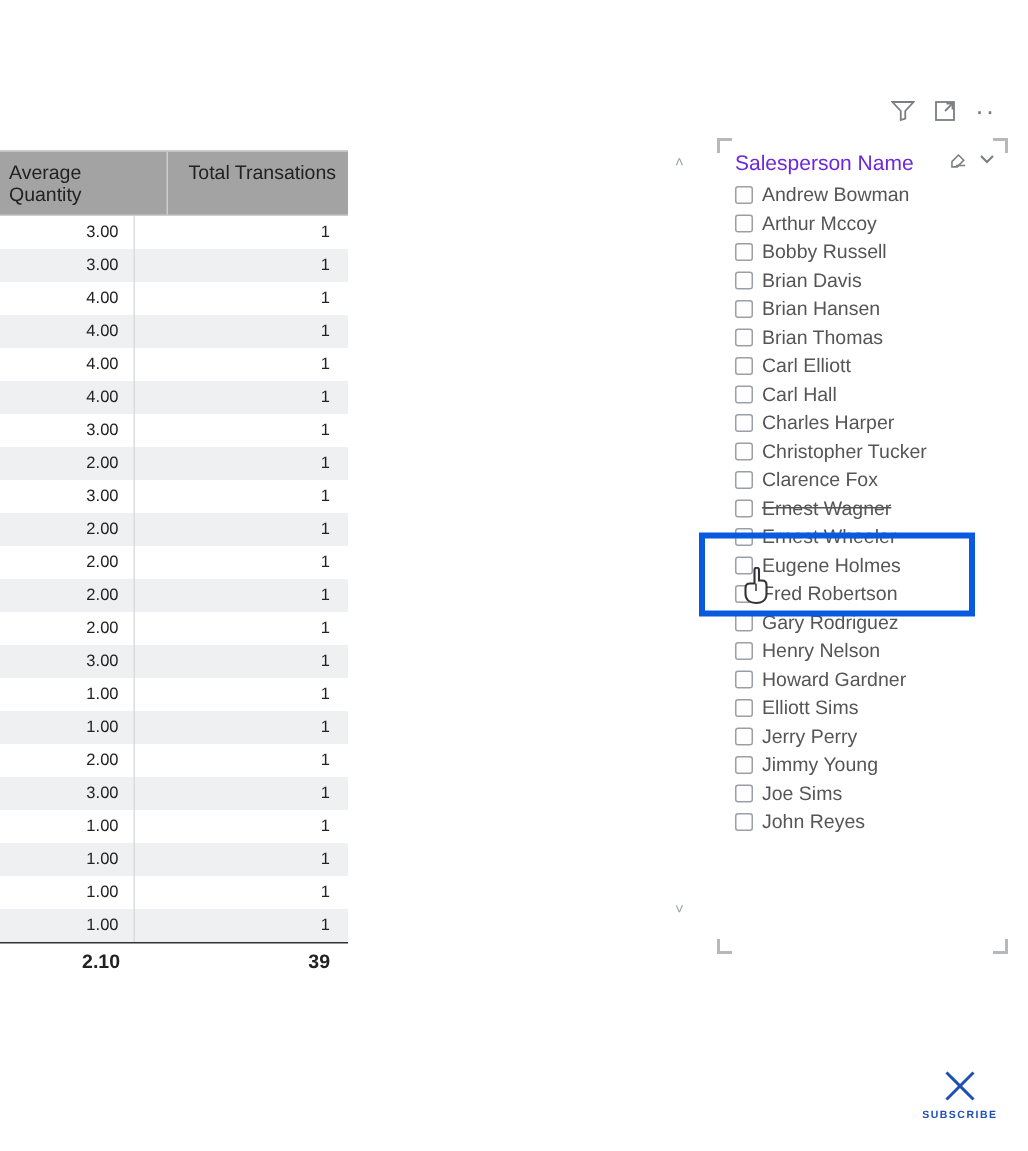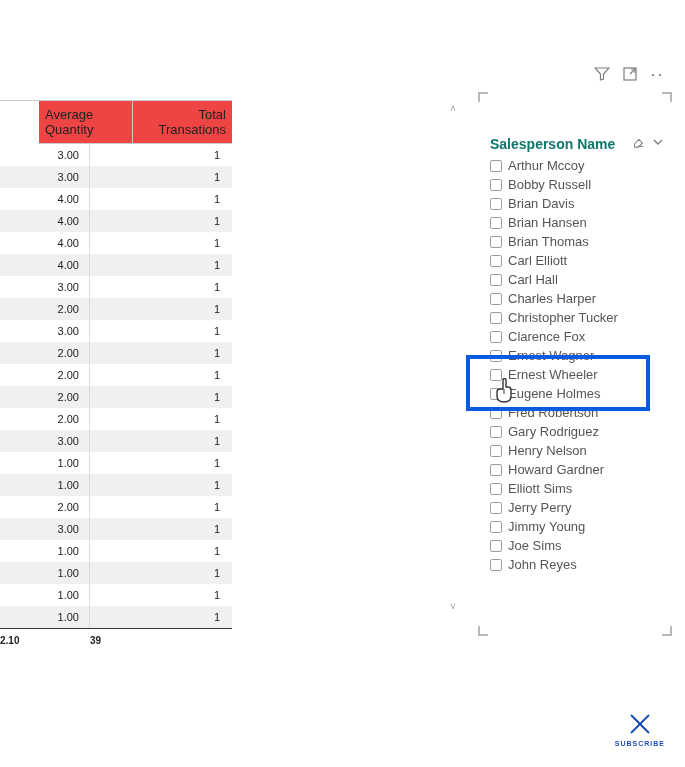--- a/index.html
+++ b/index.html
@@ -18,22 +18,21 @@
   .table-wrap {
     position: absolute;
     left: 0;
     top: 100px;
     width: 232px;
     border-top: 1px solid #ccc;
   }
   .table-header {
     display: flex;
     border-bottom: 1px solid #ccc;
-    background: #ef4444;
-    margin-left: 39px;
+    background: #a3a3a3;
   }
   .table-header .col {
     padding: 6px 6px;
     font-size: 13px;
     color: #222;
   }
   .table-header .col.qty  { width: 112px; border-right: 1px solid #ccc; text-align: left; }
   .table-header .col.trx  { width: 118px; text-align: right; }
 
   .table-body { }
@@ -53,22 +52,22 @@
 
   .table-total {
     display: flex;
     border-top: 1px solid #333;
     font-weight: 700;
     height: 24px;
     line-height: 24px;
   }
   .table-total .cell {
     padding: 0 10px 0 0;
-    text-align: left;
-    font-size: 10px;
+    text-align: right;
+    font-size: 13px;
   }
   .table-total .cell.qty { width: 90px; }
   .table-total .cell.trx { width: 140px; }
 
   
   .scroll-col {
     position: absolute;
     left: 446px;
     top: 104px;
     width: 14px;
@@ -98,24 +97,23 @@
     border: 2px solid #b6b9bc;
   }
   .frame-corner.tl { top: -2px; left: -2px; border-right: none; border-bottom: none; }
   .frame-corner.tr { top: -2px; right: -2px; border-left: none; border-bottom: none; }
   .frame-corner.bl { bottom: -2px; left: -2px; border-right: none; border-top: none; }
   .frame-corner.br { bottom: -2px; right: -2px; border-left: none; border-top: none; }
 
   .slicer-header {
     position: relative;
     padding: 6px 6px 4px 10px;
-    font-weight: 700;
+    font-weight: 400;
     font-size: 14px;
-    color: #0f766e;
-    margin-top: 36px;
+    color: #6d28d9;
   }
   .slicer-header .icons {
     position: absolute;
     right: 6px; top: 5px;
     display: flex; gap: 6px;
     align-items: center;
   }
   .slicer-header .icons svg { display: block; }
 
   .slicer-list {
@@ -322,20 +320,24 @@
       </svg>
       <svg width="12" height="12" viewBox="0 0 12 12">
         <path d="M2 4 l4 4 l4 -4" fill="none" stroke="#7a7e83" stroke-width="1.4"></path>
       </svg>
     </span>
   </div>
 
   <div class="slicer-list" id="slicer-list">
       <div class="slicer-item">
         <span class="chk"></span>
+        <span>Andrew Bowman</span>
+      </div>
+      <div class="slicer-item">
+        <span class="chk"></span>
         <span>Arthur Mccoy</span>
       </div>
       <div class="slicer-item">
         <span class="chk"></span>
         <span>Bobby Russell</span>
       </div>
       <div class="slicer-item">
         <span class="chk"></span>
         <span>Brian Davis</span>
       </div>

